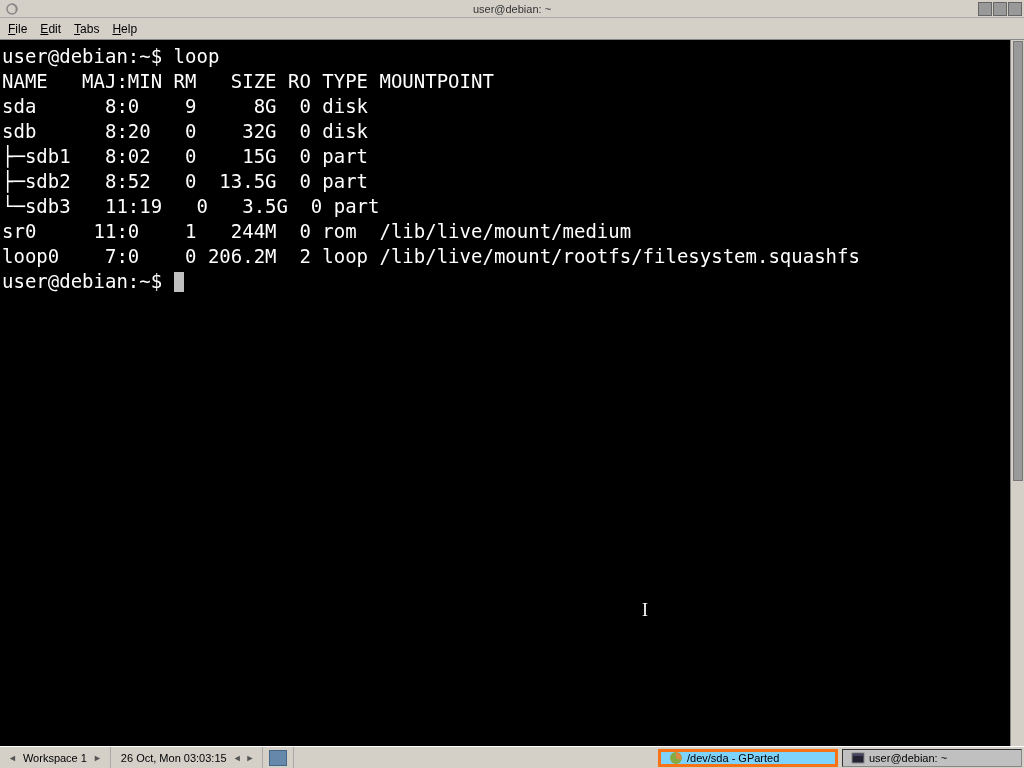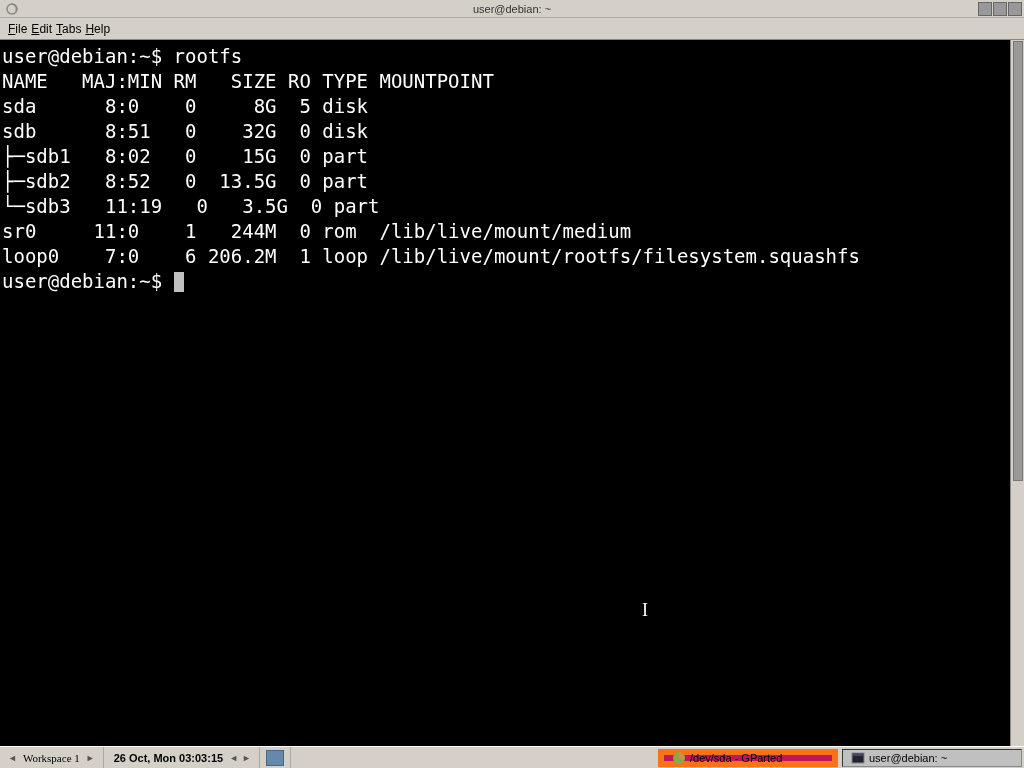--- a/index.html
+++ b/index.html
@@ -47,21 +47,21 @@
       border: 1px solid #666;
     }
 
     
     .menu-bar {
       height: 22px;
       background: #d4d0c8;
       display: flex;
       align-items: center;
       padding: 0 8px;
-      gap: 4px;
+      gap: 13px;
       font-size: 12px;
       color: #000;
       border-bottom: 1px solid #888;
     }
     .menu-bar .menu-item {
       cursor: pointer;
     }
     .menu-bar .menu-item .ul {
       text-decoration: underline;
     }
@@ -141,25 +141,23 @@
       border-right: 1px solid #aaa;
       height: 100%;
     }
     .panel .arrow {
       font-size: 9px;
       padding: 0 2px;
       color: #555;
     }
     .panel .workspace {
       padding: 0 4px;
-      font-family: Liberation Serif, serif;
     }
     .panel .clock {
       padding: 0 4px;
-      font-weight: bold;
     }
     .panel .showdesktop {
       width: 18px;
       height: 16px;
       background: #6688aa;
       border: 1px solid #446688;
       margin: 0 4px;
     }
     .panel .taskbar {
       flex: 1;
@@ -168,22 +166,22 @@
       height: 100%;
     }
     .panel .task-btn {
       display: flex;
       align-items: center;
       padding: 2px 8px;
       margin: 2px 2px;
       font-size: 11px;
       height: 18px;
       min-width: 180px;
-      border: 6px solid #f97316;
-      background:#be185d;
+      border: 3px solid #f97316;
+      background:#7dd3fc;
       cursor:pointer;
     }
     .panel .task-btn.active {
       background: #c0c0c0;
       border: 1px inset #888;
     }
     .panel .task-icon {
       width: 14px;
       height: 14px;
       margin-right: 4px;
@@ -209,29 +207,29 @@
 </div>
 
 <div class="menu-bar">
   <span class="menu-item"><span class="ul">F</span>ile</span>
   <span class="menu-item"><span class="ul">E</span>dit</span>
   <span class="menu-item"><span class="ul">T</span>abs</span>
   <span class="menu-item"><span class="ul">H</span>elp</span>
 </div>
 
 <div class="terminal-container">
-  <div class="terminal"><span>user@debian:~$ </span><span>rootfs</span>
+  <div class="terminal"><span>user@debian:~$ </span><span>loop</span>
 <span>NAME   MAJ:MIN RM   SIZE RO TYPE MOUNTPOINT</span>
-<span>sda      8:0    0     8G  5 disk </span>
-<span>sdb      8:51   0    32G  0 disk </span>
+<span>sda      8:0    9     8G  0 disk </span>
+<span>sdb      8:20   0    32G  0 disk </span>
 <span>├─sdb1   8:02   0    15G  0 part </span>
 <span>├─sdb2   8:52   0  13.5G  0 part </span>
 <span>└─sdb3   11:19   0   3.5G  0 part </span>
 <span>sr0     11:0    1   244M  0 rom  /lib/live/mount/medium</span>
-<span>loop0    7:0    6 206.2M  1 loop /lib/live/mount/rootfs/filesystem.squashfs</span>
+<span>loop0    7:0    0 206.2M  2 loop /lib/live/mount/rootfs/filesystem.squashfs</span>
 <span>user@debian:~$ </span><span class="cursor-block"></span>
     <span class="text-cursor">I</span>
   </div>
   <div class="scrollbar">
     <div class="scrollbar-thumb"></div>
   </div>
 </div>
 
 <div class="panel">
   <div class="panel-section">

